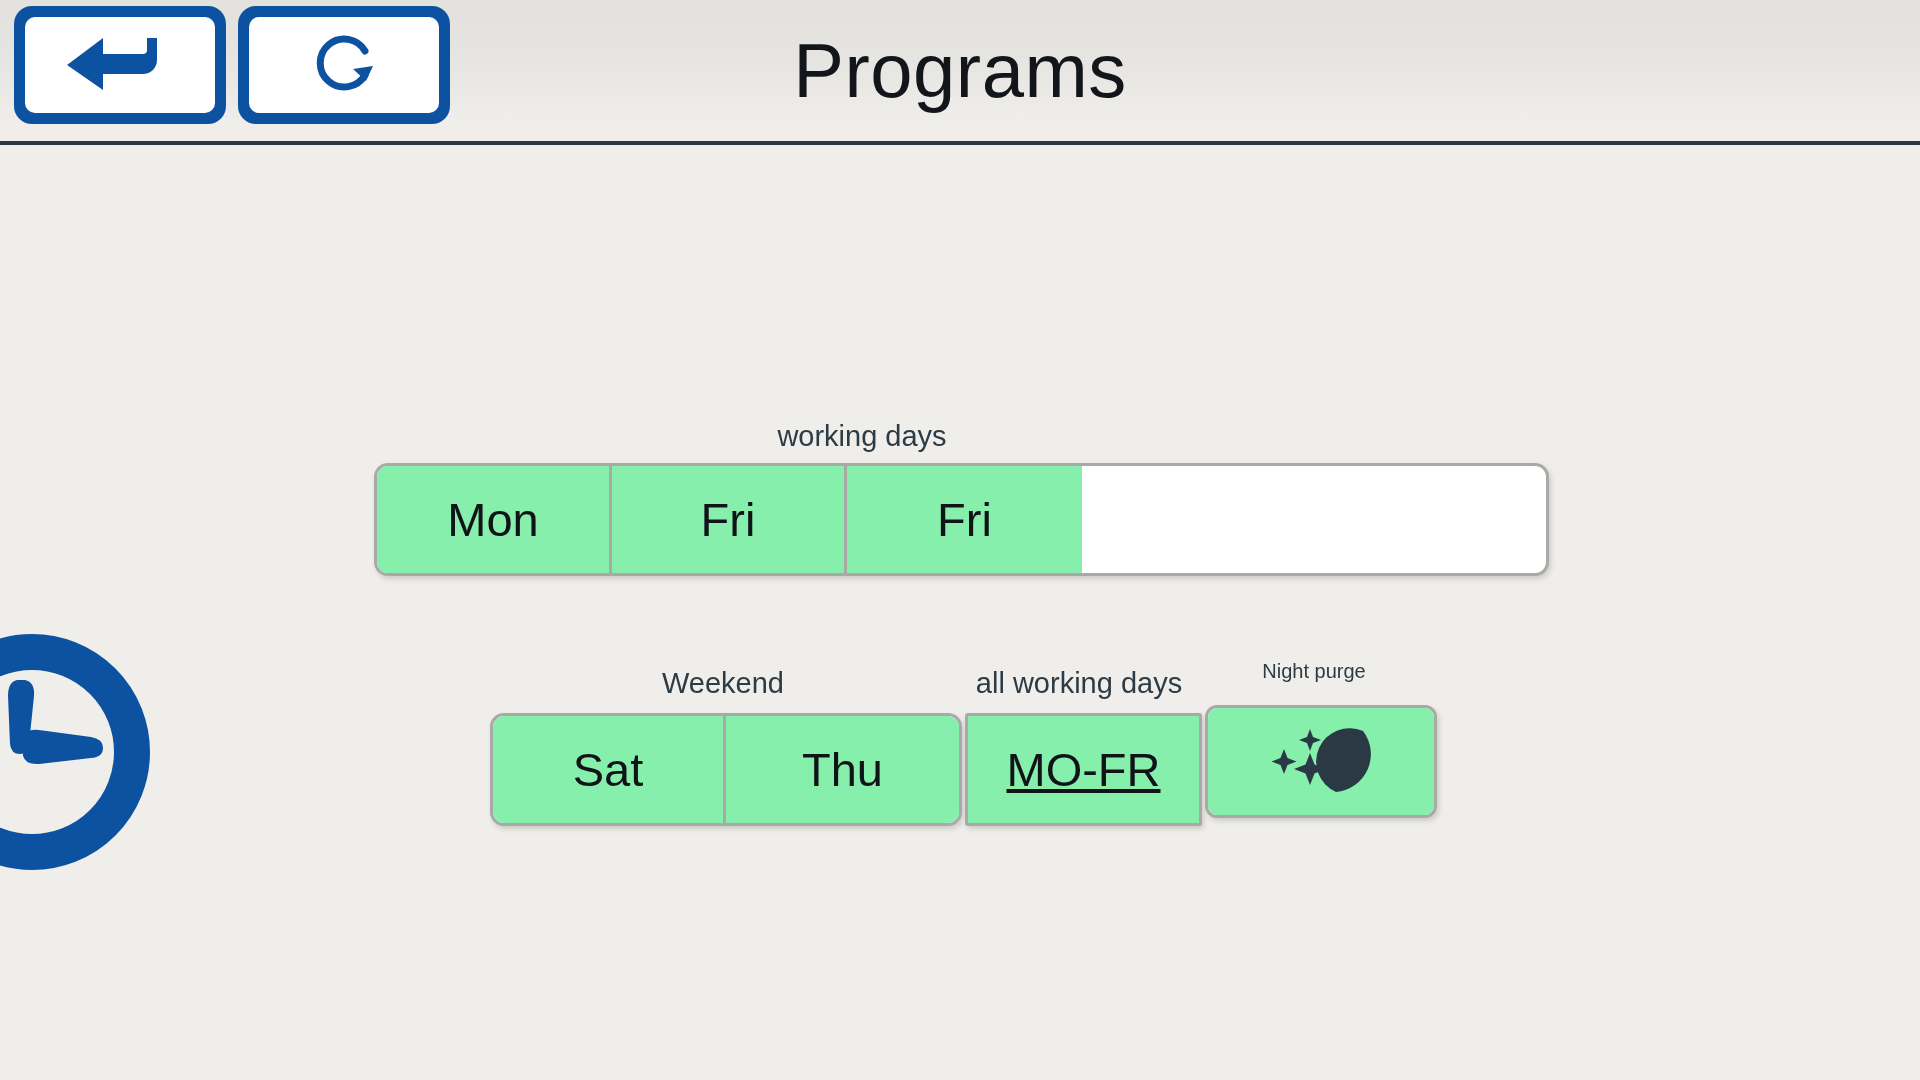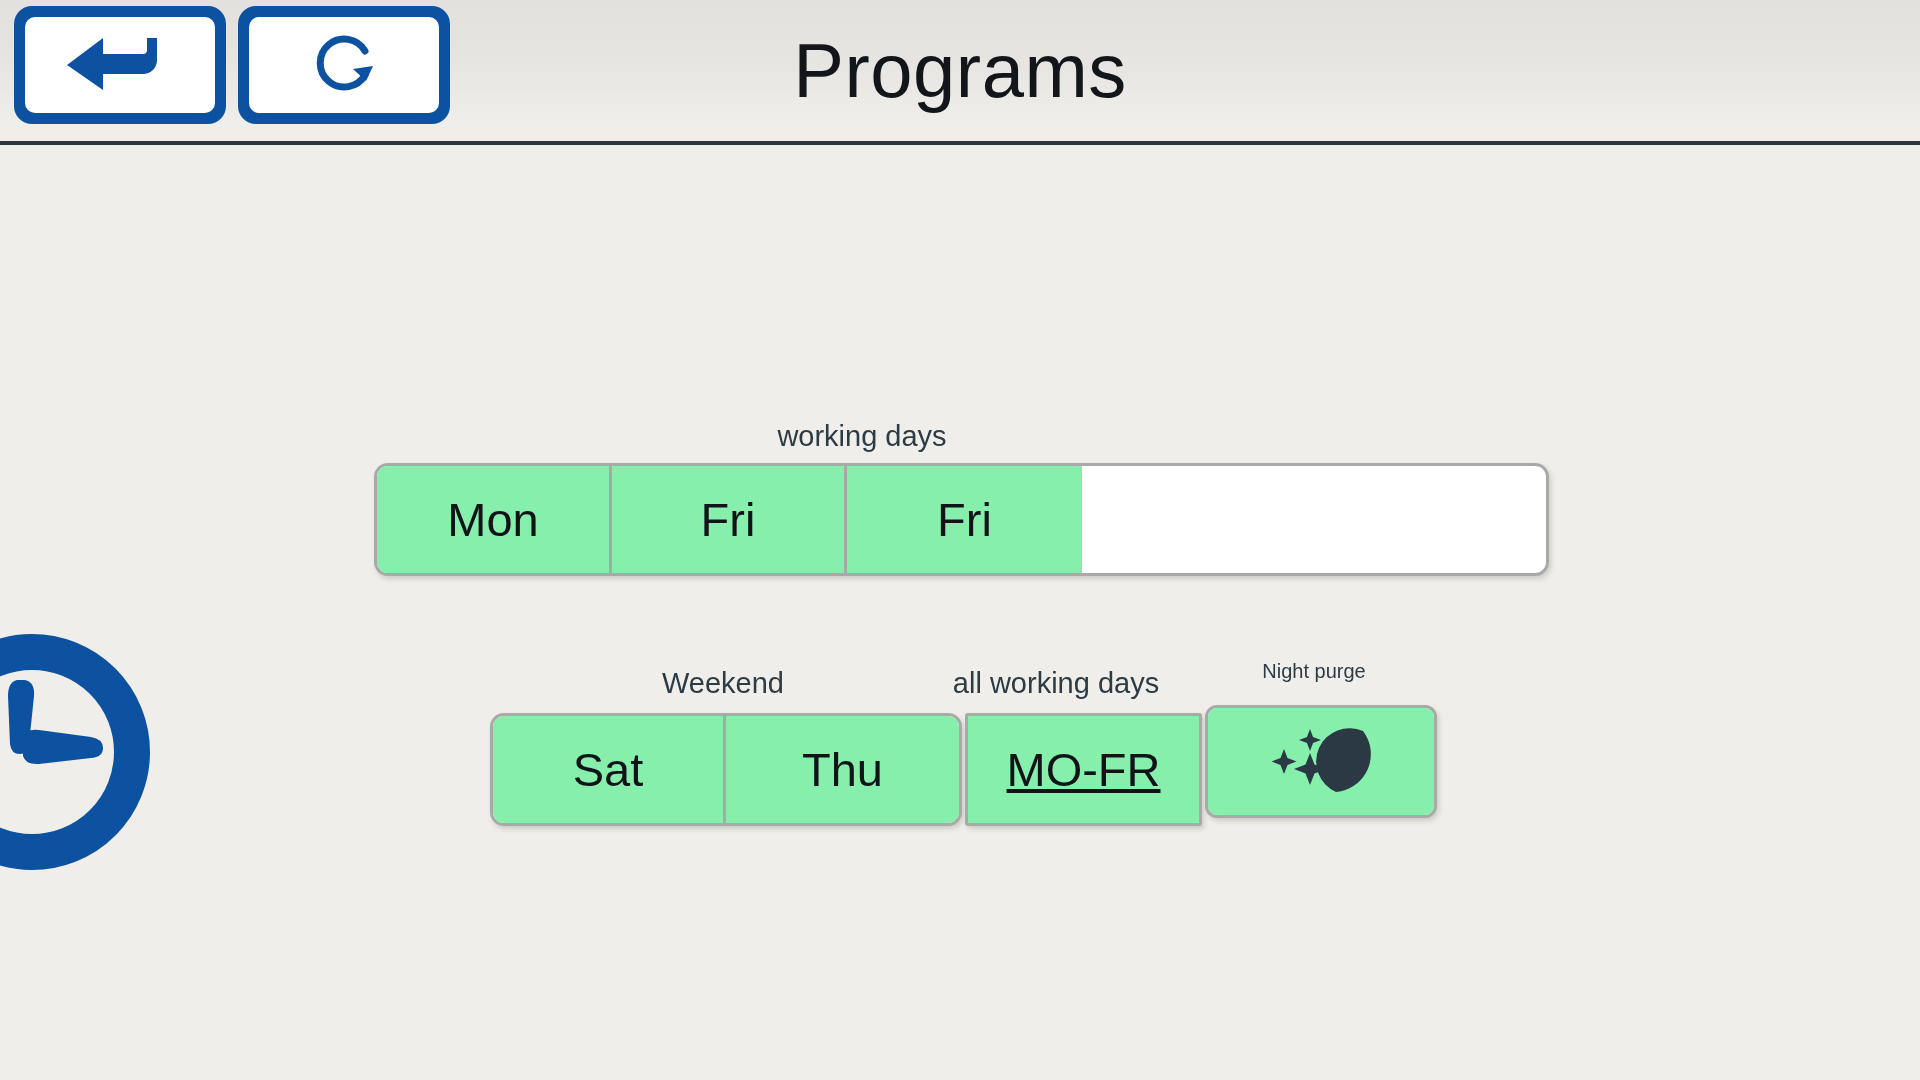--- a/index.html
+++ b/index.html
@@ -86,21 +86,21 @@
   
   .label {
     position:absolute;
     font-size:29px;
     color:#2d3b45;
     font-weight:400;
     white-space:nowrap;
   }
   #label-working-days { left:862px; top:275px; transform:translateX(-50%); }
   #label-weekend      { left:723px; top:522px; transform:translateX(-50%); }
-  #label-all-working  { left:1056px; top:522px; transform:translateX(-50%); }
+  #label-all-working  { left:1079px; top:522px; transform:translateX(-50%); }
   #label-night-purge  { left:1314px; top:515px; transform:translateX(-50%); font-size:20px; }
 
   
   .seg-group {
     position:absolute;
     display:flex;
     background:#ffffff;
     border:3px solid #a9a9a7;
     border-radius:14px;
     box-shadow:2px 3px 5px rgba(120,118,112,.28);

